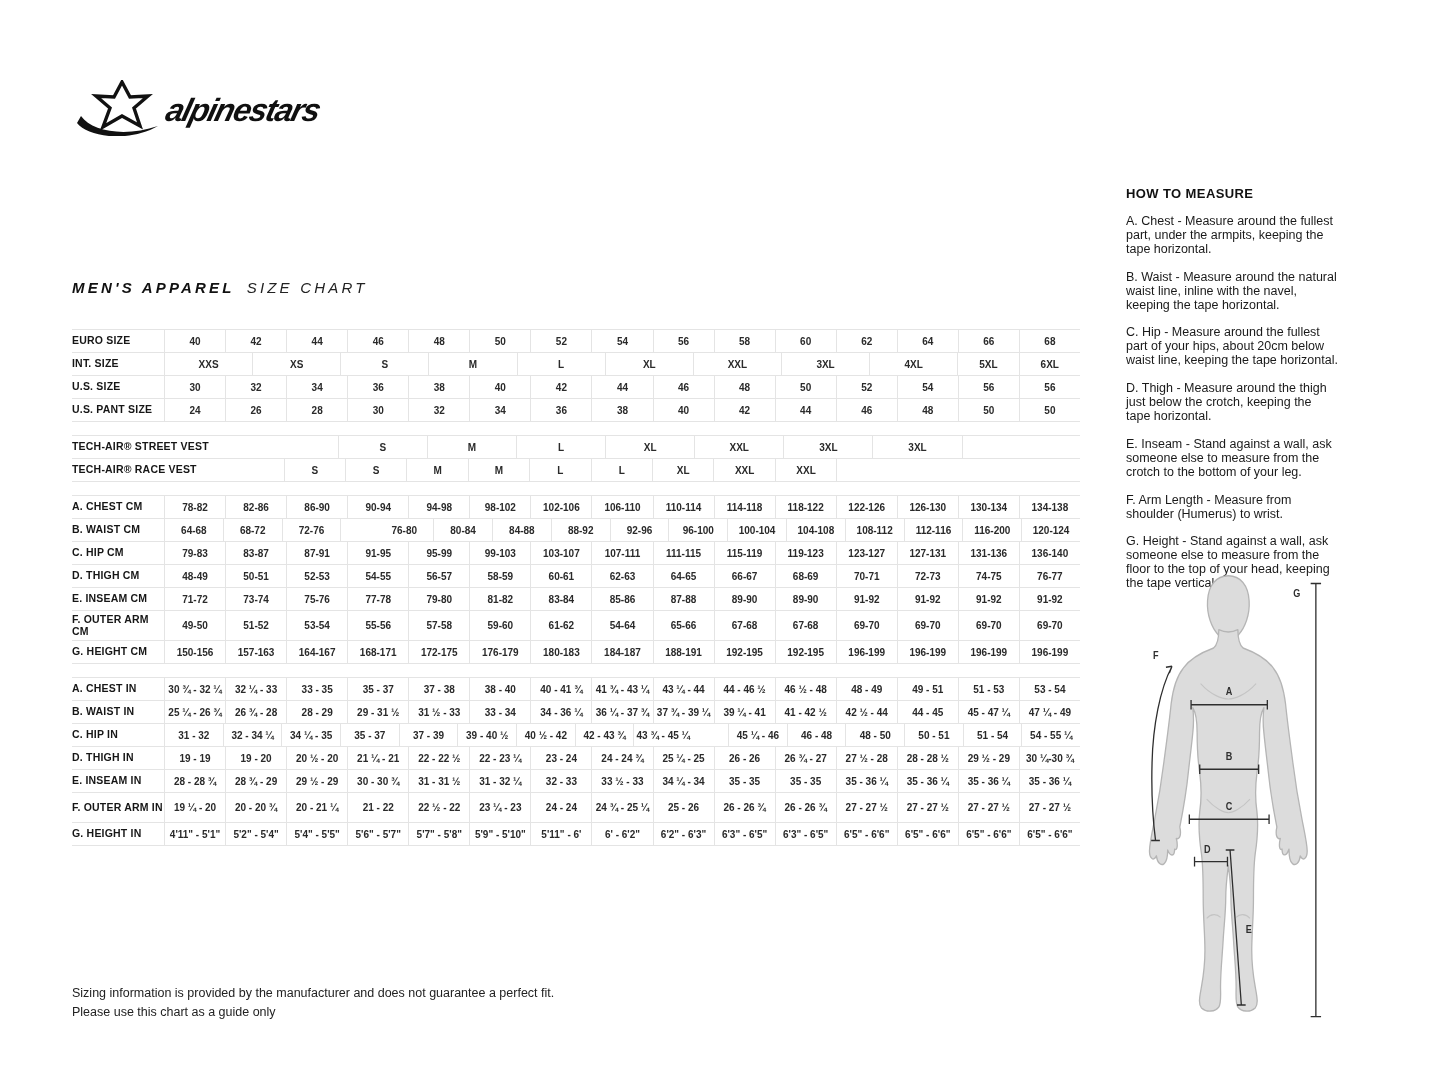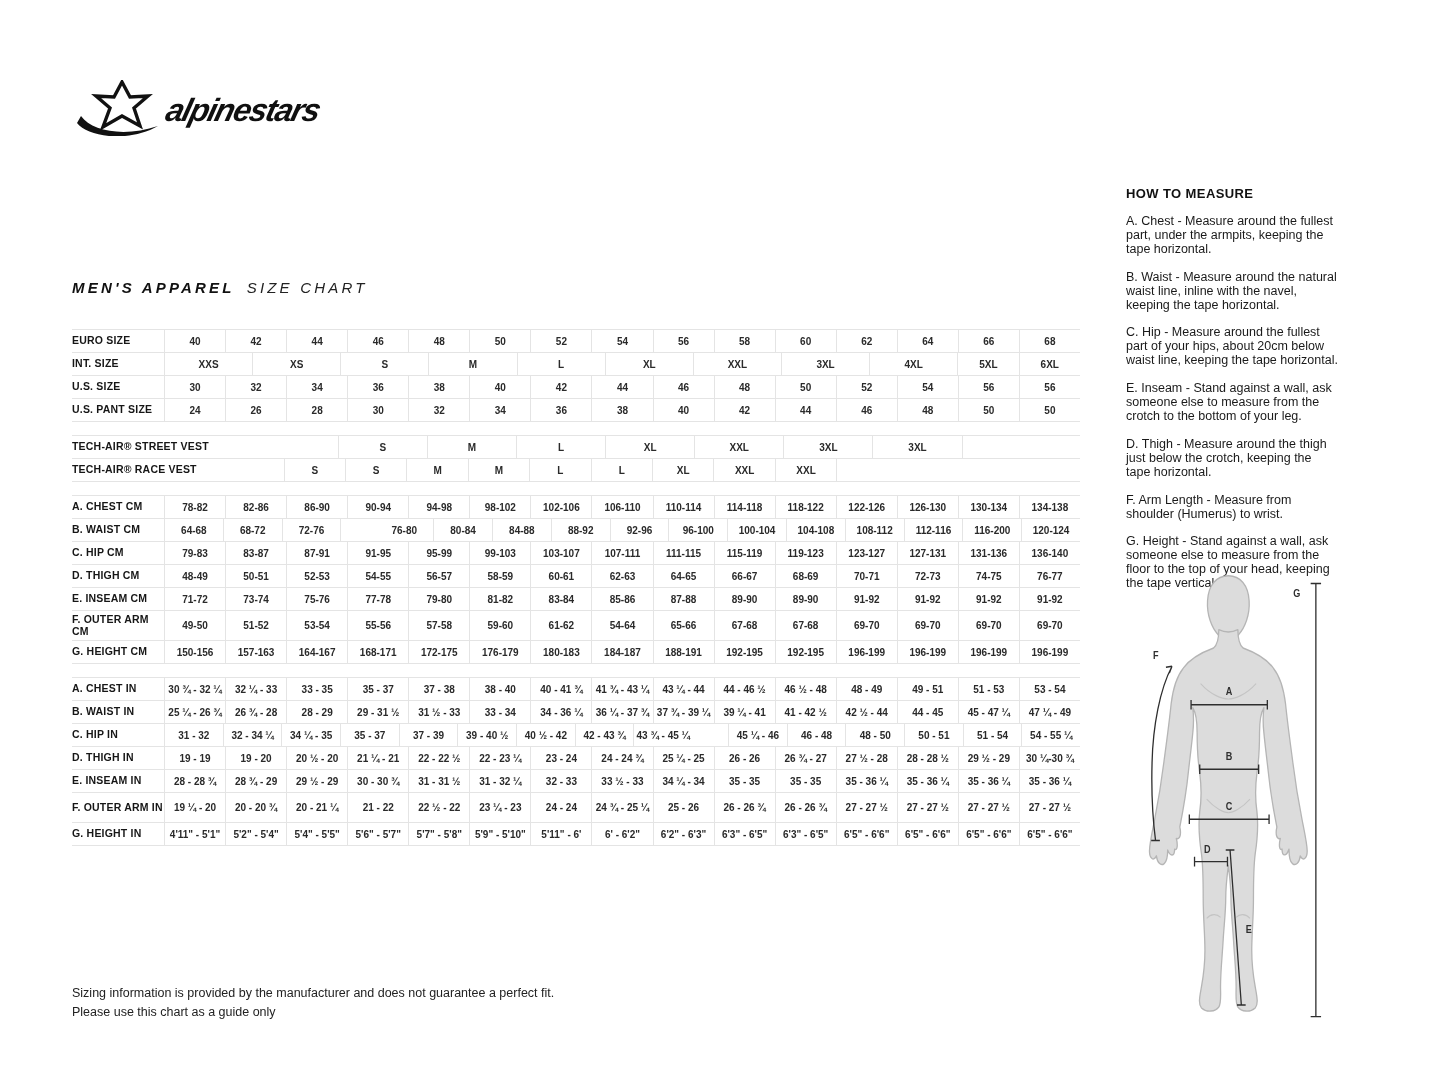--- a/index.html
+++ b/index.html
@@ -443,22 +443,22 @@
         <div class="tcell bl" style="flex: 1 1 0px;">6'5" - 6'6"</div>
       </div>
     </div>
   </div>
 
 <div class="howto">
   <h2>HOW TO MEASURE</h2>
   <p>A. Chest - Measure around the fullest part, under the armpits, keeping the tape horizontal.</p>
   <p>B. Waist - Measure around the natural waist line, inline with the navel, keeping the tape horizontal.</p>
   <p>C. Hip - Measure around the fullest part of your hips, about 20cm below waist line, keeping the tape horizontal.</p>
+  <p>D. Thigh - Measure around the thigh just below the crotch, keeping the tape horizontal.</p>
   <p>E. Inseam - Stand against a wall, ask someone else to measure from the crotch to the bottom of your leg.</p>
-  <p>D. Thigh - Measure around the thigh just below the crotch, keeping the tape horizontal.</p>
   <p>F. Arm Length - Measure from shoulder (Humerus) to wrist.</p>
   <p>G. Height - Stand against a wall, ask someone else to measure from the floor to the top of your head, keeping the tape vertical.</p>
 </div>
 
 <svg class="figure" viewBox="0 0 210 480" preserveAspectRatio="none">
   <g fill="#dcdcdc" stroke="#b5b5b5" stroke-width="1.5" stroke-linejoin="round">
     <path d="M95,6 C109,6 118,16 119,32 C120,47 114,60 107,67 C103,72 98,75 95,75 C92,75 87,72 83,67 C76,60 70,47 71,32 C72,16 81,6 95,6 Z"></path>
     <path d="M84,62 C84,71 83,77 78,81 C63,86 50,93 43,102 C35,111 31,124 29,139 C27,157 24,177 21,197 C18,219 14,241 10,259 C7,273 4,285 4,292 C4,300 9,303 12,297 C13,304 17,308 21,305 C24,303 25,297 25,291 C28,298 33,298 33,290 C36,292 37,286 35,279 C39,280 41,275 39,267 C43,249 47,227 49,209 C51,193 53,179 54,169 C55,161 55,151 54,143 C58,149 59,159 59,169 C59,185 60,199 62,211 C64,225 64,239 62,251 C60,267 62,283 64,295 C66,309 66,325 66,341 C66,361 68,379 68,395 C68,411 66,423 64,433 C62,443 60,451 64,455 C70,460 80,459 84,454 C87,450 86,441 86,433 C86,417 88,401 89,385 C90,369 92,355 92,341 C92,327 94,315 95,307 C96,315 98,327 98,341 C98,355 100,369 101,385 C102,401 104,417 104,433 C104,441 103,450 106,454 C110,459 120,460 126,455 C130,451 128,443 126,433 C124,423 122,411 122,395 C122,379 124,361 124,341 C124,325 124,309 126,295 C128,283 130,267 128,251 C126,239 126,225 128,211 C130,199 131,185 131,169 C131,159 132,149 136,143 C135,151 135,161 136,169 C137,179 139,193 141,209 C143,227 147,249 151,267 C149,275 151,280 155,279 C153,286 154,292 157,290 C157,298 162,298 165,290 C165,297 166,303 169,305 C173,308 177,304 178,297 C181,303 186,300 186,292 C186,285 183,273 180,259 C176,241 172,219 169,197 C166,177 163,157 161,139 C159,124 155,111 147,102 C140,93 127,86 112,81 C107,77 106,71 106,62 C99,65 91,65 84,62 Z"></path>
   </g>
   <g fill="none" stroke="#c4c4c4" stroke-width="1.2">

